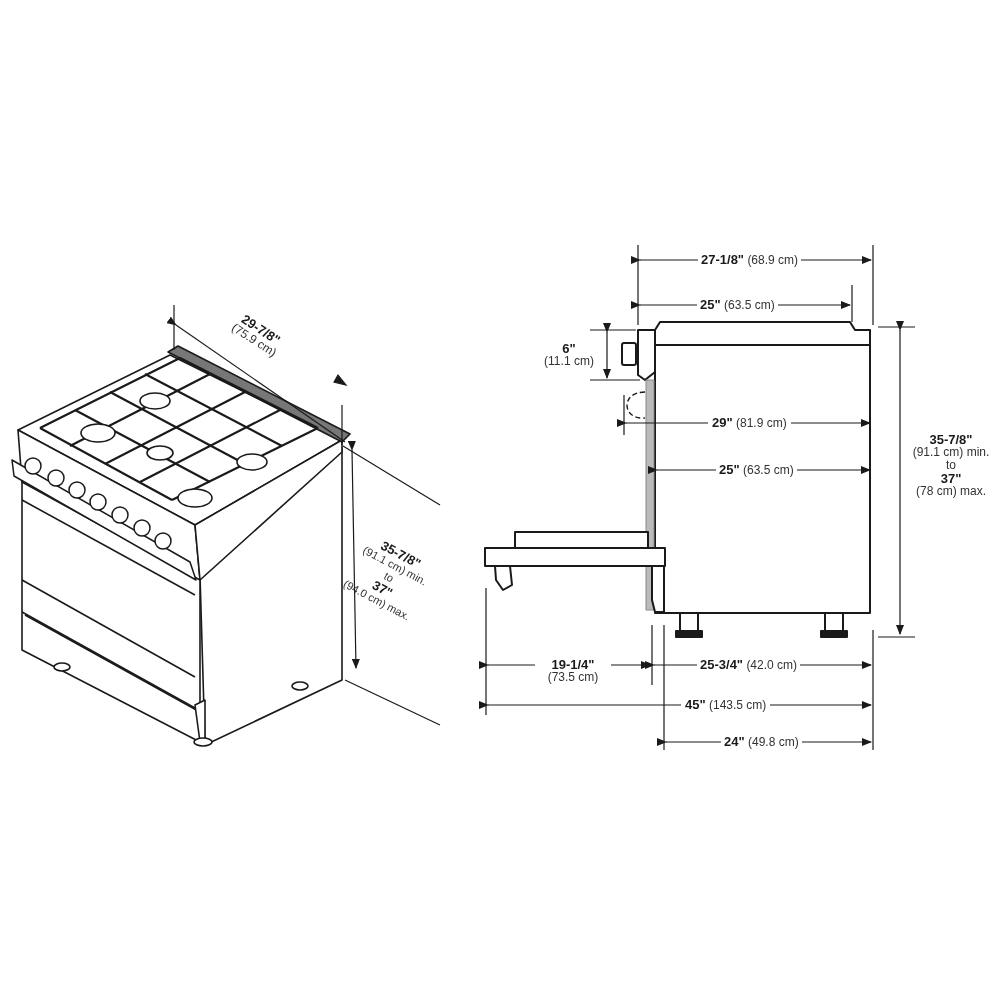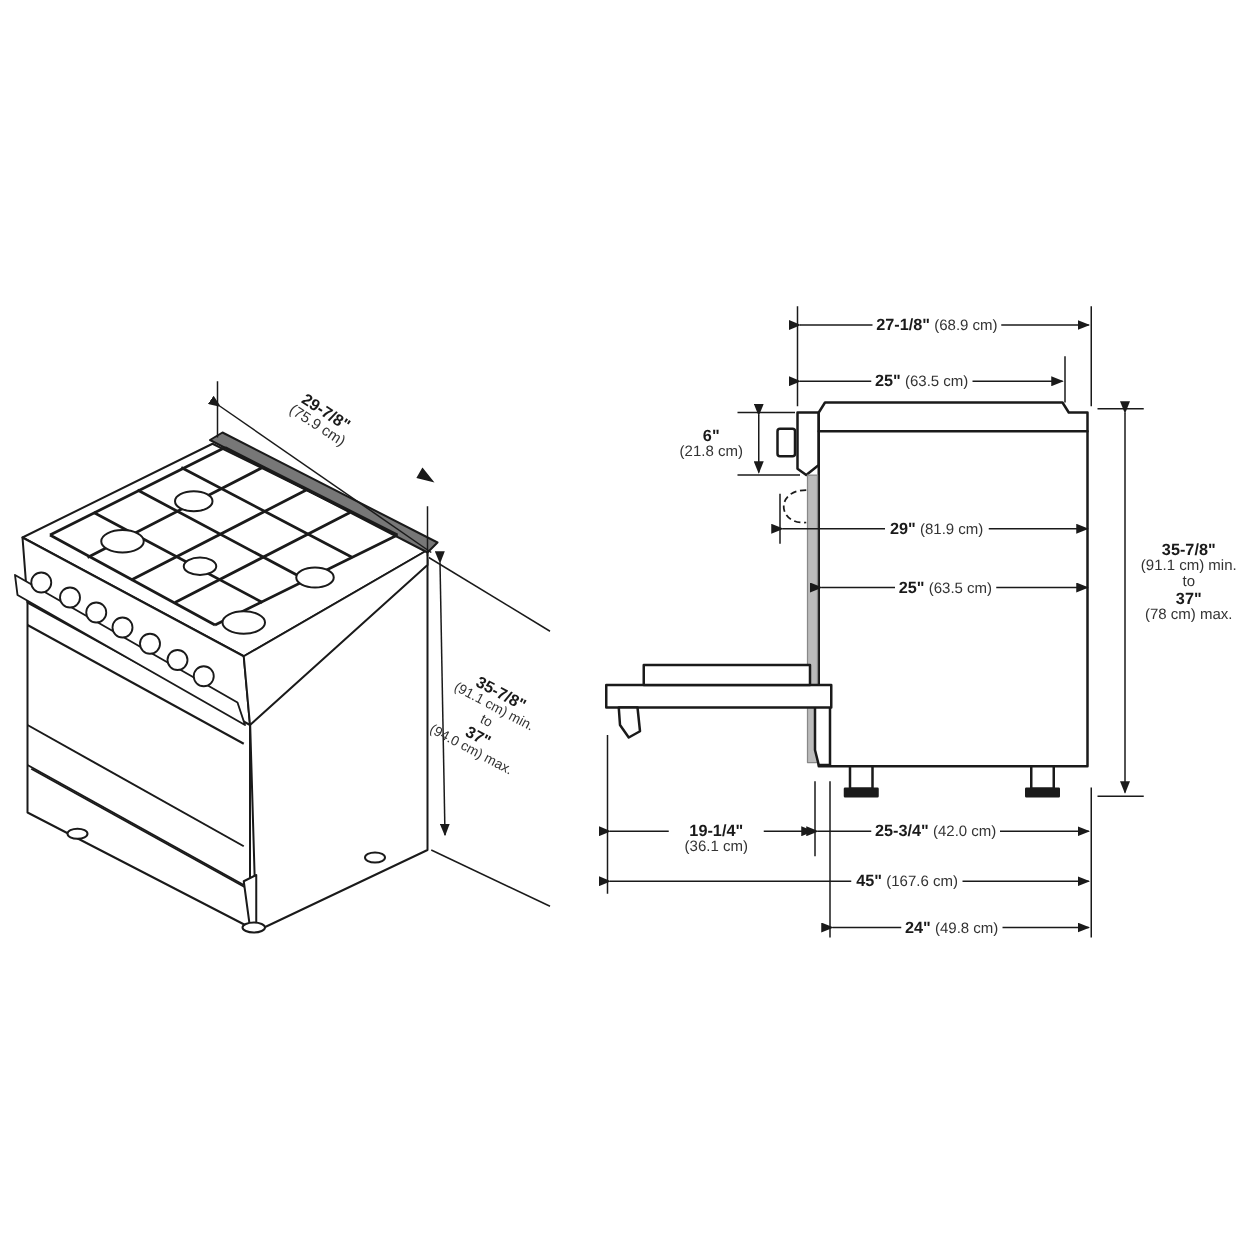--- a/index.html
+++ b/index.html
@@ -161,21 +161,21 @@
   <span class="n">(68.9 cm)</span>
 </div>
 
 <div class="lbl" style="left:697px; top:298px; background:#fff; padding:0 3px;">
   <span class="b">25"</span>
   <span class="n">(63.5 cm)</span>
 </div>
 
 <div class="lbl stack" style="left:537px; top:342px; width:64px;">
   <div class="b">6"</div>
-  <div class="n">(21.8 cm)</div>
+  <div class="n">(11.1 cm)</div>
 </div>
 
 <div class="lbl" style="left:708px; top:416px; background:#fff; padding:0 4px;">
   <span class="b">29"</span>
   <span class="n">(81.9 cm)</span>
 </div>
 
 <div class="lbl" style="left:716px; top:463px; background:#fff; padding:0 3px;">
   <span class="b">25"</span>
   <span class="n">(63.5 cm)</span>
@@ -184,29 +184,29 @@
 <div class="lbl stack" style="left:902px; top:433px; width:98px;">
   <div class="b">35-7/8"</div>
   <div class="n">(91.1 cm) min.</div>
   <div class="n">to</div>
   <div class="b">37"</div>
   <div class="n">(78 cm) max.</div>
 </div>
 
 <div class="lbl stack" style="left:535px; top:658px; width:76px;">
   <div class="b" style="background:#fff;">19-1/4"</div>
-  <div class="n">(36.1 cm)</div>
+  <div class="n">(73.5 cm)</div>
 </div>
 
 <div class="lbl" style="left:697px; top:658px; background:#fff; padding:0 3px;">
   <span class="b">25-3/4"</span>
   <span class="n">(42.0 cm)</span>
 </div>
 
 <div class="lbl" style="left:681px; top:698px; background:#fff; padding:0 4px;">
   <span class="b">45"</span>
-  <span class="n">(167.6 cm)</span>
+  <span class="n">(143.5 cm)</span>
 </div>
 
 <div class="lbl" style="left:721px; top:735px; background:#fff; padding:0 3px;">
   <span class="b">24"</span>
   <span class="n">(49.8 cm)</span>
 </div>
 
 </body></html>

